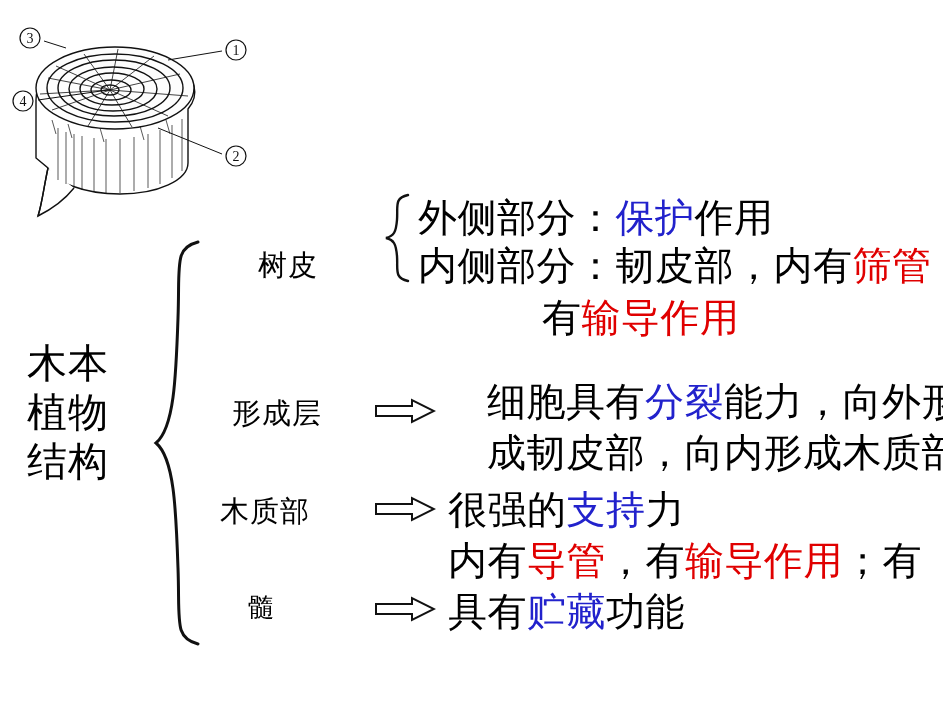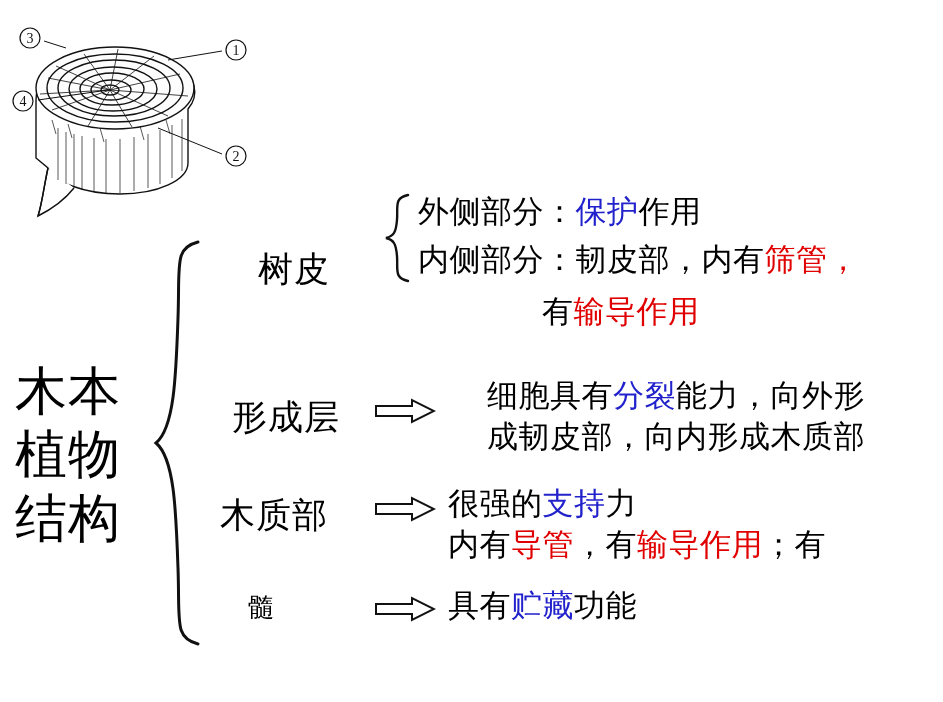--- a/index.html
+++ b/index.html
@@ -22,42 +22,42 @@
     left: 8px;
     top: 8px;
     width: 290px;
     height: 220px;
   }
 
   
   #main-title {
     position: absolute;
     left: 8px;
-    top: 360px;
+    top: 340px;
     width: 120px;
-    font-size: 52px;
+    font-size: 40px;
     line-height: 1.22;
     text-align: center;
     letter-spacing: 1px;
   }
   #main-title div { white-space: nowrap; }
 
   
   #big-brace {
     position: absolute;
     left: 150px;
     top: 238px;
     width: 60px;
     height: 410px;
   }
 
   
   .row-label {
     position: absolute;
-    font-size: 35px;
+    font-size: 29px;
     white-space: nowrap;
     letter-spacing: 1px;
   }
   #label-bark { left: 258px; top: 246px; }
   #label-cambium { left: 232px; top: 394px; }
   #label-xylem { left: 220px; top: 492px; }
   #label-pith { left: 248px; top: 590px; font-size: 26px; }
 
   
   .arrow {
@@ -74,21 +74,21 @@
     position: absolute;
     left: 382px;
     top: 192px;
     width: 34px;
     height: 92px;
   }
 
   
   .text-block {
     position: absolute;
-    font-size: 31px;
+    font-size: 39px;
     line-height: 1.32;
     white-space: nowrap;
     letter-spacing: 0.5px;
   }
   #bark-outer { left: 418px; top: 192px; }
   #bark-inner { left: 418px; top: 240px; }
   #bark-inner2 { left: 542px; top: 292px; }
   #cambium-text { left: 440px; top: 376px; margin-left: 47px; }
   #xylem-text { left: 448px; top: 484px; }
   #pith-text { left: 448px; top: 586px; }

